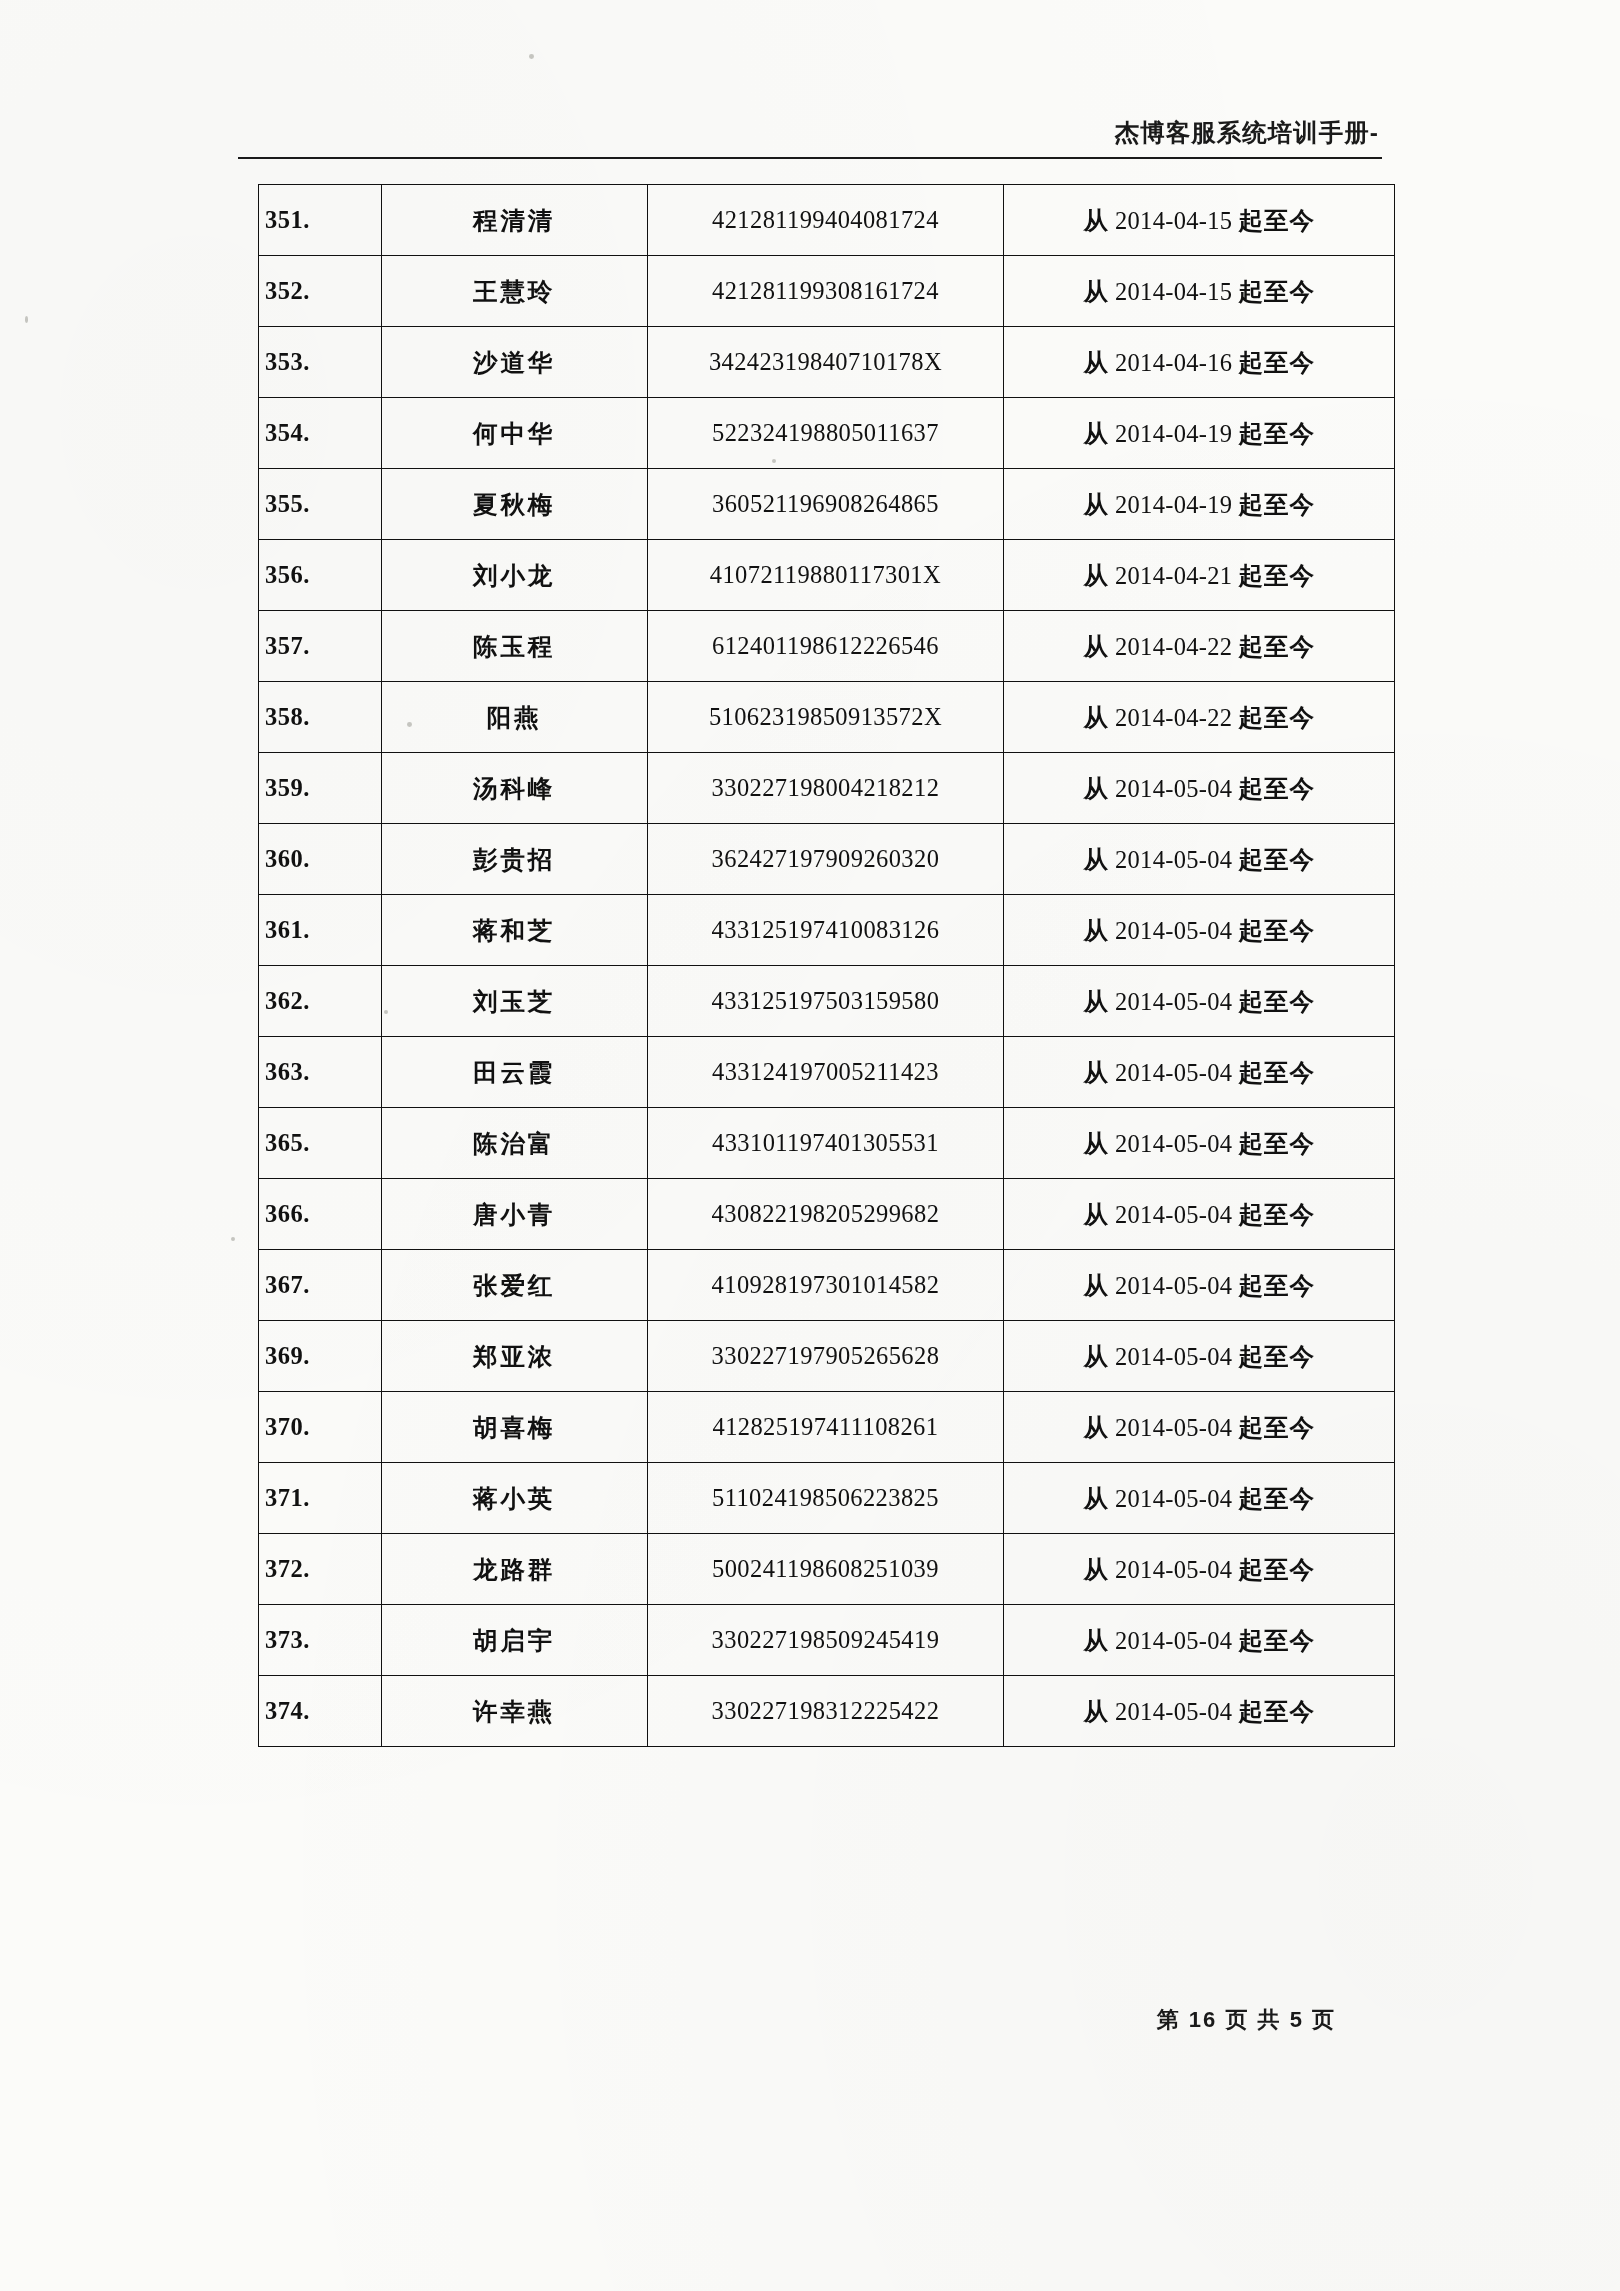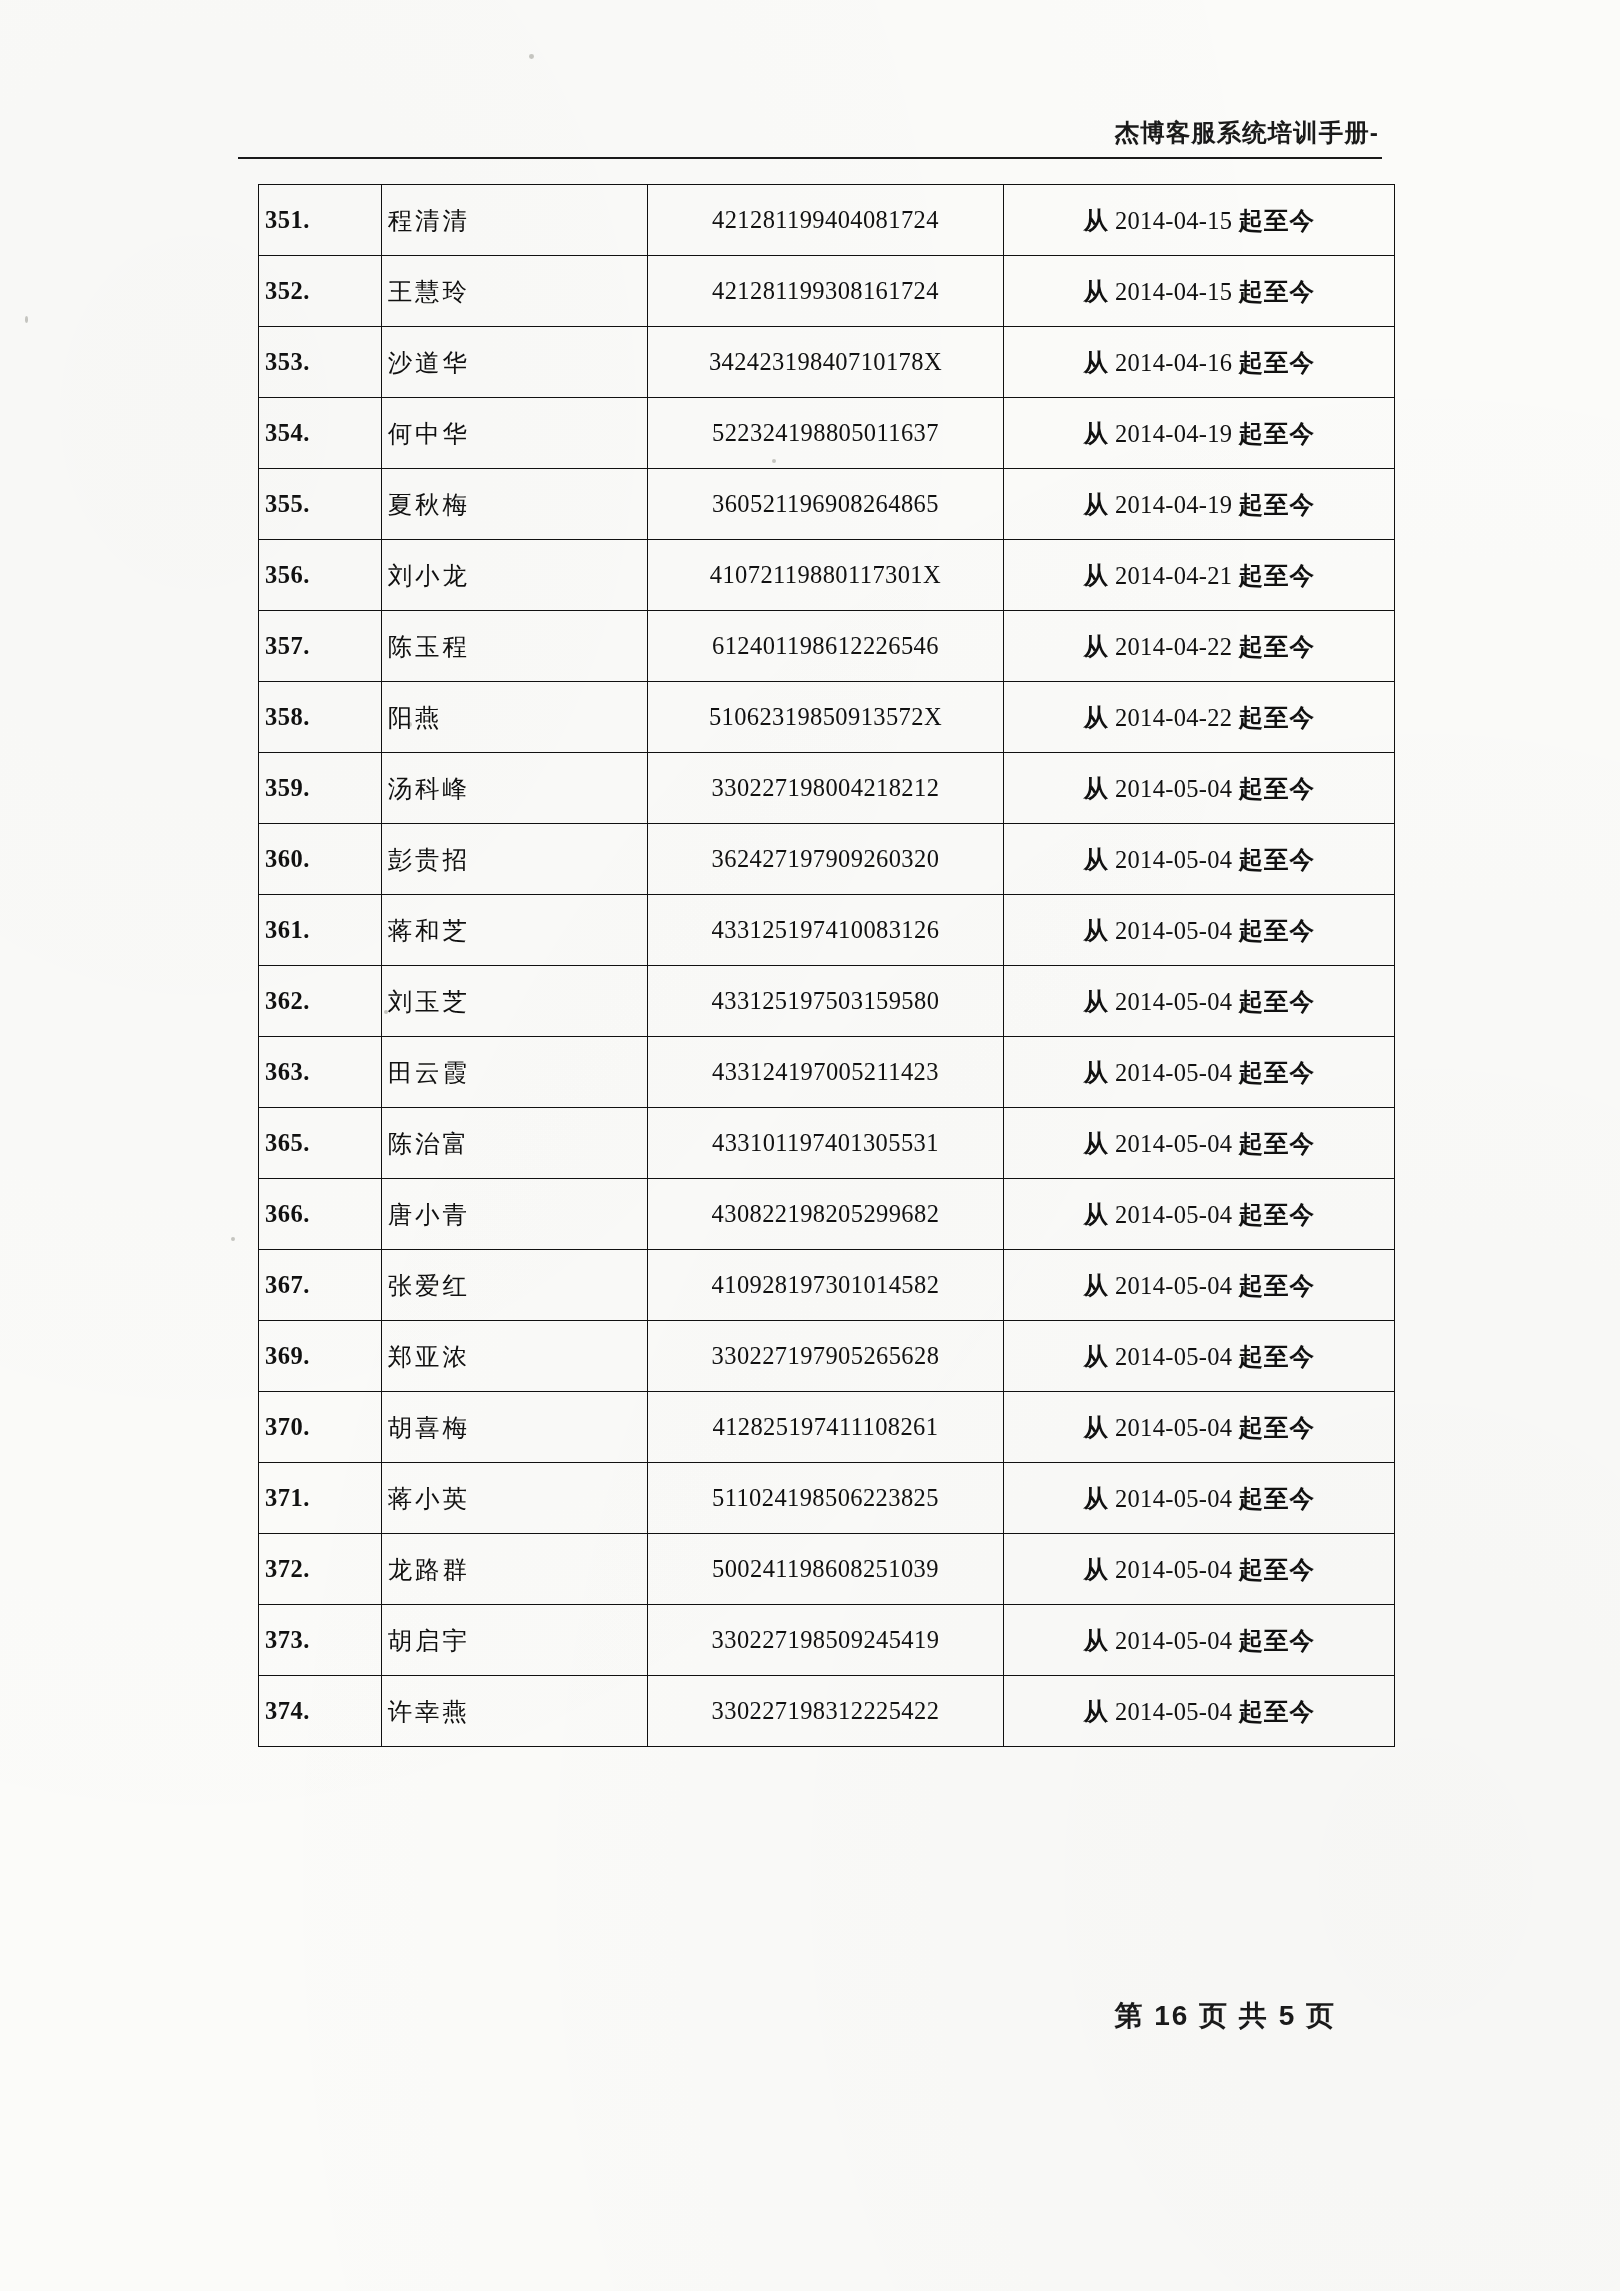--- a/index.html
+++ b/index.html
@@ -83,23 +83,23 @@
   td.col-index {
     width: 110px;
     text-align: left;
     padding-left: 25.5px;
     font-family: "Liberation Serif", serif;
     font-weight: bold;
     letter-spacing: 0.5px;
   }
   td.col-name {
     width: 253px;
-    text-align: left;
+    text-align: center;
     font-family: "Liberation Sans", "DejaVu Sans", sans-serif;
-    font-weight: normal;
+    font-weight: bold;
     font-size: 25.5px;
     letter-spacing: 2.9px;
   }
   td.col-id {
     width: 344px;
     text-align: center;
     font-family: "Liberation Serif", "DejaVu Serif", serif;
     font-size: 24.5px;
     letter-spacing: 0.4px;
   }
@@ -117,21 +117,21 @@
     letter-spacing: 0.3px;
   }
 
   
   .footer {
     position: absolute;
     right: 284px;
     bottom: 257px;
     font-family: "Liberation Sans", "DejaVu Sans", sans-serif;
     font-weight: bold;
-    font-size: 28px;
+    font-size: 22px;
     letter-spacing: 2px;
     color: #1a1a1a;
     white-space: nowrap;
   }
 
   
   .speck {
     position: absolute;
     background: #9a9a94;
     border-radius: 50%;

